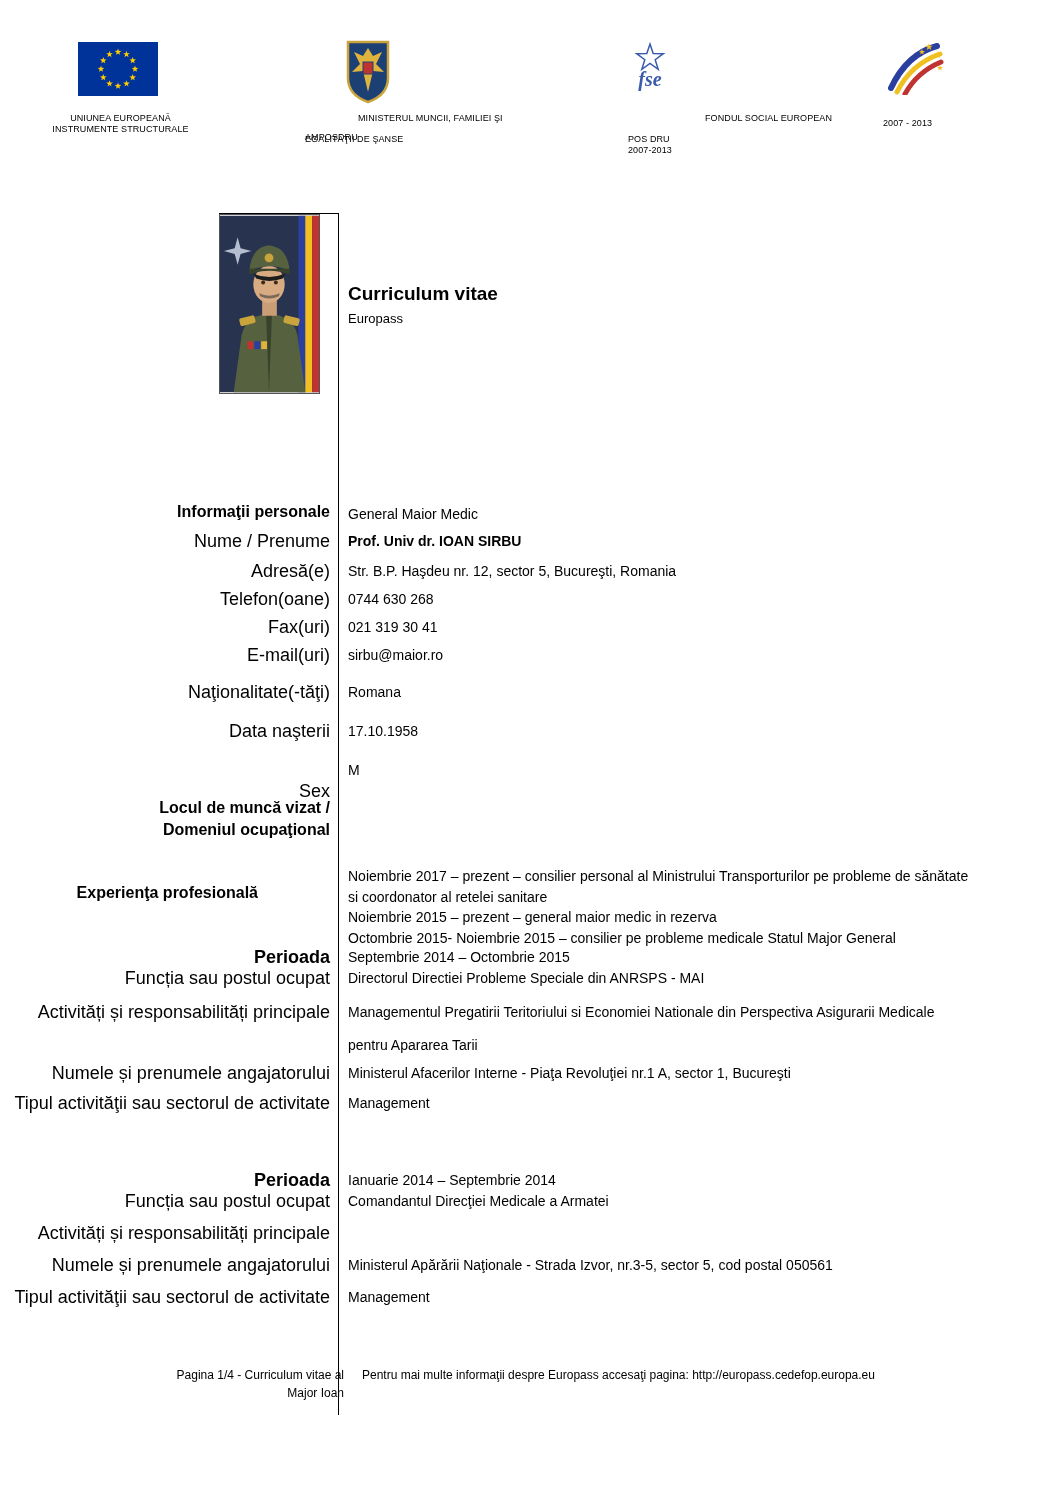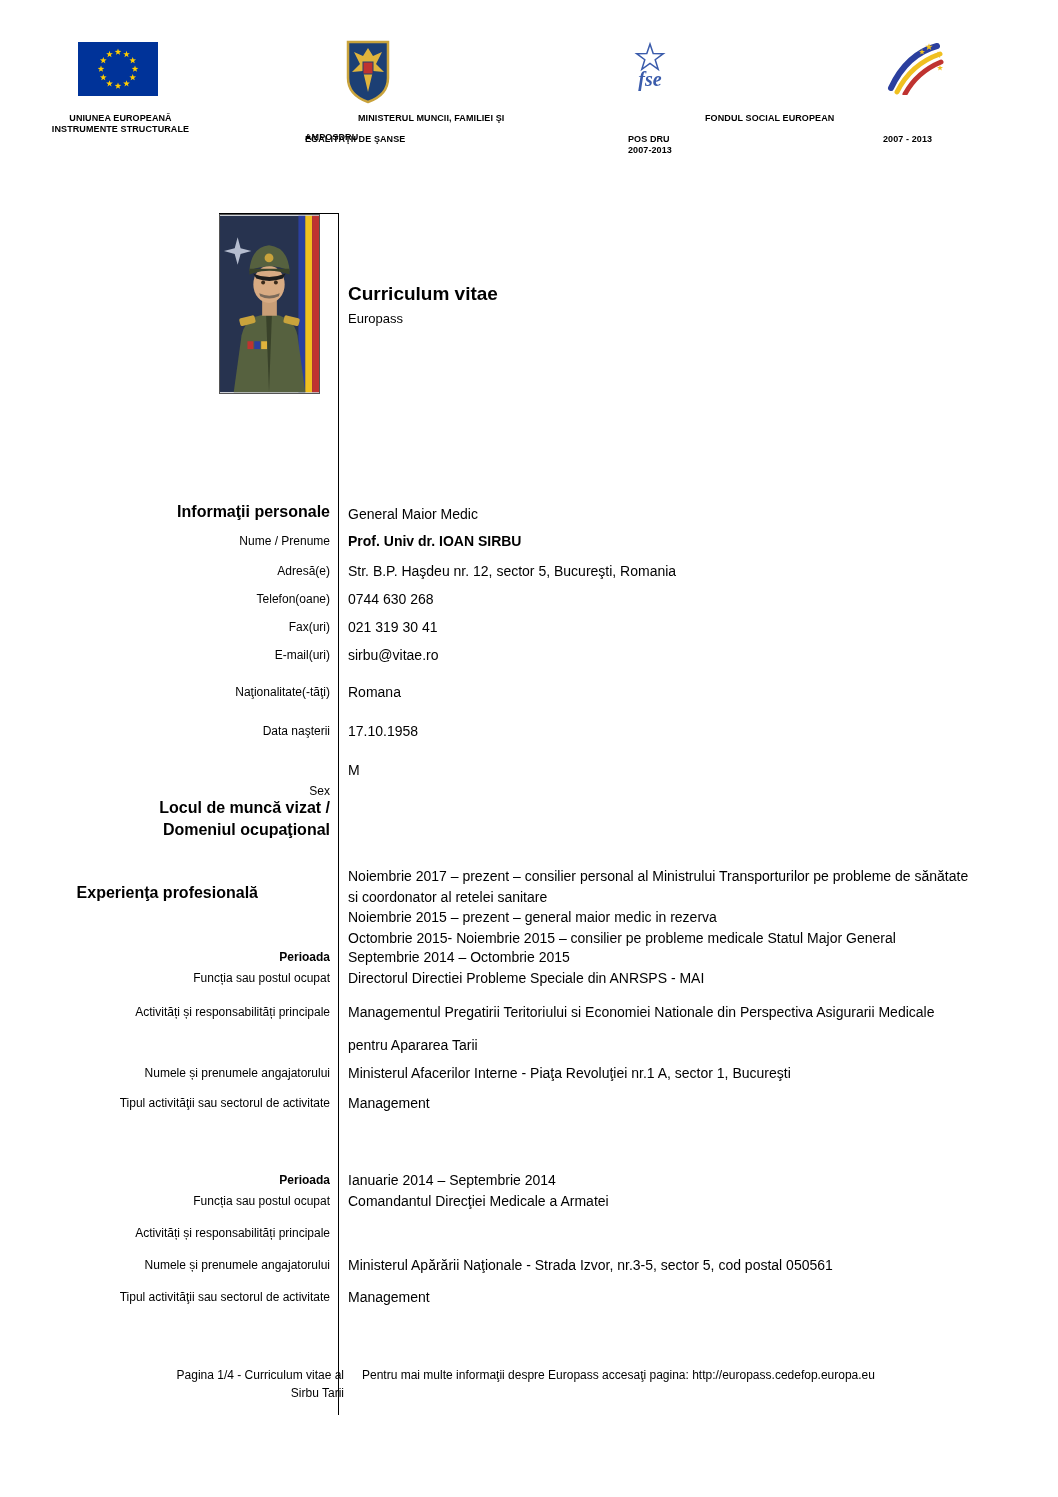--- a/index.html
+++ b/index.html
@@ -2,25 +2,25 @@
 <html><head>
 <meta charset="utf-8">
 <style>
   * { margin:0; padding:0; box-sizing:border-box; }
   html,body { background:#ffffff; }
   .page {
     position:relative; width:1058px; height:1497px; background:#fff;
     font-family:"Liberation Sans", sans-serif; color:#000; overflow:hidden;
   }
   .abs { position:absolute; }
-  .lbl { position:absolute; left:0; width:330px; text-align:right; font-size:12px; line-height:18px; }
+  .lbl { position:absolute; left:0; width:330px; text-align:right; font-size:18px; line-height:18px; }
   .val { position:absolute; left:348px; width:700px; font-size:14px; line-height:18px; }
   .sec { font-size:16px; font-weight:bold; }
   .b   { font-weight:bold; }
-  .cap { position:absolute; font-size:9px; font-weight:bold; line-height:11px; letter-spacing:0.1px; }
+  .cap { position:absolute; font-size:9px; font-weight:normal; line-height:11px; letter-spacing:0.1px; }
   .ft  { font-size:12px; line-height:18px;margin-left:14px; }
   .hline { background:#000; height:1px; }
   .vline { background:#000; width:1px; }
 </style>
 </head>
 <body>
 
 <div class="page">
 
   <svg class="abs" style="left:78px;top:42px" width="80" height="54" viewBox="0 0 80 54">
@@ -73,21 +73,21 @@
     <path d="M6 48 Q22 14 52 6" stroke="#2b3f9e" stroke-width="6" fill="none" stroke-linecap="round"></path>
     <path d="M12 52 Q26 24 55 14" stroke="#f0c020" stroke-width="5" fill="none" stroke-linecap="round"></path>
     <path d="M20 54 Q32 32 56 22" stroke="#bf3330" stroke-width="5" fill="none" stroke-linecap="round"></path>
     <g fill="#f0c020">
       <use href="#st2" transform="translate(44,7) scale(1.1)"></use>
       <use href="#st2" transform="translate(53,15) scale(1.1)"></use>
       <use href="#st2" transform="translate(37,12) scale(0.9)"></use>
       <use href="#st2" transform="translate(55,28) scale(0.9)"></use>
     </g>
   </svg>
-  <div class="cap" style="left:883px;top:134px">2007 - 2013</div>
+  <div class="cap" style="left:883px;top:118px">2007 - 2013</div>
 
   <div class="abs hline" style="left:219px;top:213px;width:120px"></div>
   <div class="abs vline" style="left:338px;top:213px;height:1202px"></div>
 
   <svg class="abs" style="left:219px;top:214px;border:1px solid #555" width="101" height="180" viewBox="0 0 101 180">
     <rect width="101" height="180" fill="#27334f"></rect>
     <rect x="80" width="7" height="180" fill="#2b3f9e"></rect>
     <rect x="87" width="7" height="180" fill="#f0c020"></rect>
     <rect x="94" width="7" height="180" fill="#bf3330"></rect>
     <polygon points="18,22 21,33 32,36 21,39 18,50 15,39 4,36 15,33" fill="#cfd6e6" opacity="0.85"></polygon>
@@ -121,21 +121,21 @@
   <div class="lbl" style="top:562px">Adresă(e)</div>
   <div class="val" style="top:562px">Str. B.P. Haşdeu nr. 12, sector 5, Bucureşti, Romania</div>
 
   <div class="lbl" style="top:590px">Telefon(oane)</div>
   <div class="val" style="top:590px">0744 630 268</div>
 
   <div class="lbl" style="top:618px">Fax(uri)</div>
   <div class="val" style="top:618px">021 319 30 41</div>
 
   <div class="lbl" style="top:646px">E-mail(uri)</div>
-  <div class="val" style="top:646px">sirbu@vitae.ro</div>
+  <div class="val" style="top:646px">sirbu@maior.ro</div>
 
   <div class="lbl" style="top:683px">Naţionalitate(-tăţi)</div>
   <div class="val" style="top:683px">Romana</div>
 
   <div class="lbl" style="top:722px">Data naşterii</div>
   <div class="val" style="top:722px">17.10.1958</div>
 
   <div class="lbl" style="top:782px">Sex</div>
   <div class="val" style="top:761px">M</div>
 
@@ -173,16 +173,16 @@
 
   <div class="lbl" style="top:1224px">Activități și responsabilități principale</div>
 
   <div class="lbl" style="top:1256px">Numele și prenumele angajatorului</div>
   <div class="val" style="top:1256px">Ministerul Apărării Naţionale - Strada Izvor, nr.3-5, sector 5, cod postal 050561</div>
 
   <div class="lbl" style="top:1288px">Tipul activităţii sau sectorul de activitate</div>
   <div class="val" style="top:1288px">Management</div>
 
   <div class="lbl ft" style="top:1366px">Pagina 1/4 - Curriculum vitae al</div>
-  <div class="lbl ft" style="top:1384px">Sirbu Tarii</div>
+  <div class="lbl ft" style="top:1384px">Major Ioan</div>
   <div class="val ft" style="top:1366px">Pentru mai multe informaţii despre Europass accesaţi pagina: http://europass.cedefop.europa.eu</div>
 
 </div>
 
 </body></html>

